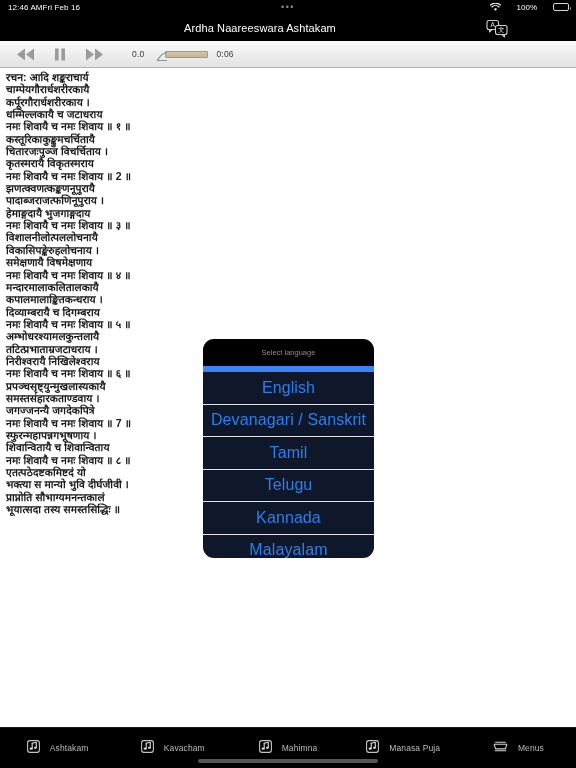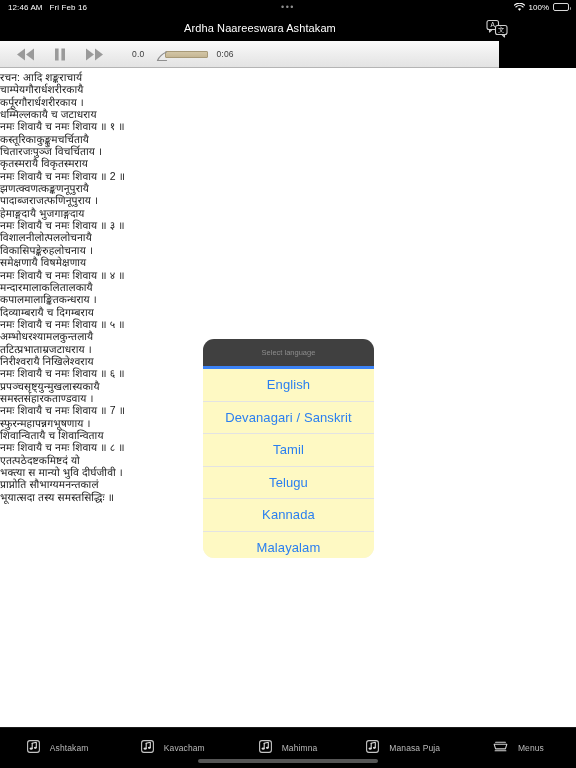--- a/index.html
+++ b/index.html
@@ -32,39 +32,39 @@
     color: #fff;
     font-size: 8px;
     display: flex;
     align-items: center;
   }
   .sb-left {
     position: absolute;
     left: 8px;
     display: flex;
     align-items: flex-start;
-    gap: 7px;
+    gap: 0;
     white-space: nowrap;
     letter-spacing: 0.1px;
   }
   .sb-center {
     position: absolute;
     left: 0; right: 0;
     text-align: center;
     color: #8e8e8e;
     font-size: 9px;
     letter-spacing: 1.5px;
     line-height: 1;
   }
   .sb-right {
     position: absolute;
     right: 7px;
     display: flex;
     align-items: center;
-    gap: 4px;
+    gap: 16px;
     white-space: nowrap;
   }
   .wifi-ico { display: block; }
   .battery {
     position: relative;
     width: 16px;
     height: 8px;
     border: 1px solid #d8d8d8;
     border-radius: 2px;
     box-sizing: border-box;
@@ -108,21 +108,21 @@
     right: 8px;
     top: 4px;
     width: 30px;
     height: 20px;
   }
 
   
   .toolbar {
     position: absolute;
     top: 41px; left: 0;
-    width: 499px;
+    width: 576px;
     height: 27px;
     background: linear-gradient(to bottom, #fbfbfb 0%, #eeeeee 50%, #e3e3e3 100%);
     border-bottom: 1px solid #b4b4b4;
     box-sizing: border-box;
     display: flex;
     align-items: center;
   }
   .transport {
     display: flex;
     align-items: center;
@@ -175,21 +175,22 @@
   
   .content {
     position: absolute;
     top: 68px; left: 0;
     width: 576px;
     height: 659px;
     background: #ffffff;
     overflow: hidden;
   }
   .verse-lines {
-    padding: 3px 0 0 0;
+    padding: 3px 0 0 6px;
+    font-weight: bold;
   }
   .vline {
     font-family: "Liberation Sans", sans-serif;
     font-size: 10.5px;
     line-height: 12.35px;
     color: #1a1a1a;
     white-space: nowrap;
     letter-spacing: 0.1px;
   }
 
@@ -214,31 +215,31 @@
     overflow: hidden;
     box-shadow: 0 0 26px 10px rgba(255,255,255,0.9);
   }
   .dlg-header {
     height: 27px;
     display: flex;
     align-items: center;
     justify-content: center;
     font-size: 7.5px;
     color: #8c8c8c;
-    background: #404040;
-    border-bottom: 3px solid #3b82f6;
+    background: #000000;
+    border-bottom: 6px solid #3b82f6;
   }
   .dlg-item {
     height: 31.5px;
     display: flex;
     align-items: center;
     justify-content: center;
-    font-size: 13px;
+    font-size: 16px;
     color: #2a7ff0;
-    background: #fef9c3;
+    background: #0f172a;
     border-bottom: 1px solid #e3e3e3;
     letter-spacing: 0.1px;
   }
   .dlg-item:last-child { border-bottom: none; }
 
   
   .tabbar {
     position: absolute;
     bottom: 0; left: 0;
     width: 576px;
@@ -371,20 +372,21 @@
       <div class="vline">मन्दारमालाकलितालकायै</div>
       <div class="vline">कपालमालाङ्कितकन्धराय ।</div>
       <div class="vline">दिव्याम्बरायै च दिगम्बराय</div>
       <div class="vline">नमः शिवायै च नमः शिवाय ॥ ५ ॥</div>
       <div class="vline">अम्भोधरश्यामलकुन्तलायै</div>
       <div class="vline">तटित्प्रभाताम्रजटाधराय ।</div>
       <div class="vline">निरीश्वरायै निखिलेश्वराय</div>
       <div class="vline">नमः शिवायै च नमः शिवाय ॥ ६ ॥</div>
       <div class="vline">प्रपञ्चसृष्ट्युन्मुखलास्यकायै</div>
       <div class="vline">समस्तसंहारकताण्डवाय ।</div>
+      <div class="vline">जगज्जनन्यै जगदेकपित्रे</div>
       <div class="vline">नमः शिवायै च नमः शिवाय ॥ 7 ॥</div>
       <div class="vline">स्फुरन्महापन्नगभूषणाय ।</div>
       <div class="vline">शिवान्वितायै च शिवान्विताय</div>
       <div class="vline">नमः शिवायै च नमः शिवाय ॥ ८ ॥</div>
       <div class="vline">एतत्पठेदष्टकमिष्टदं यो</div>
       <div class="vline">भक्त्या स मान्यो भुवि दीर्घजीवी ।</div>
       <div class="vline">प्राप्नोति सौभाग्यमनन्तकालं</div>
       <div class="vline">भूयात्सदा तस्य समस्तसिद्धिः ॥</div>
     </div>
 

